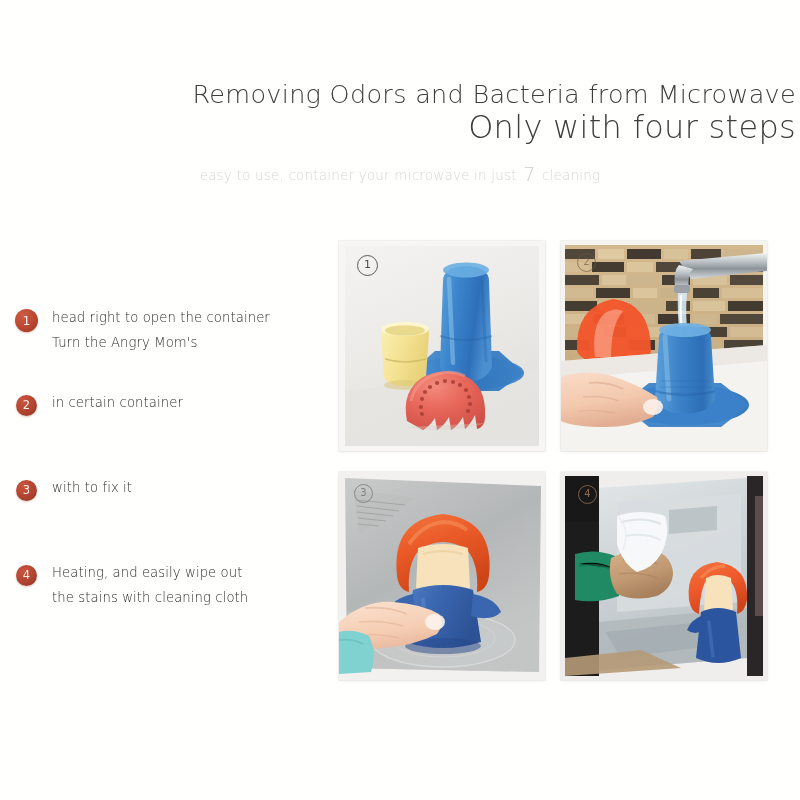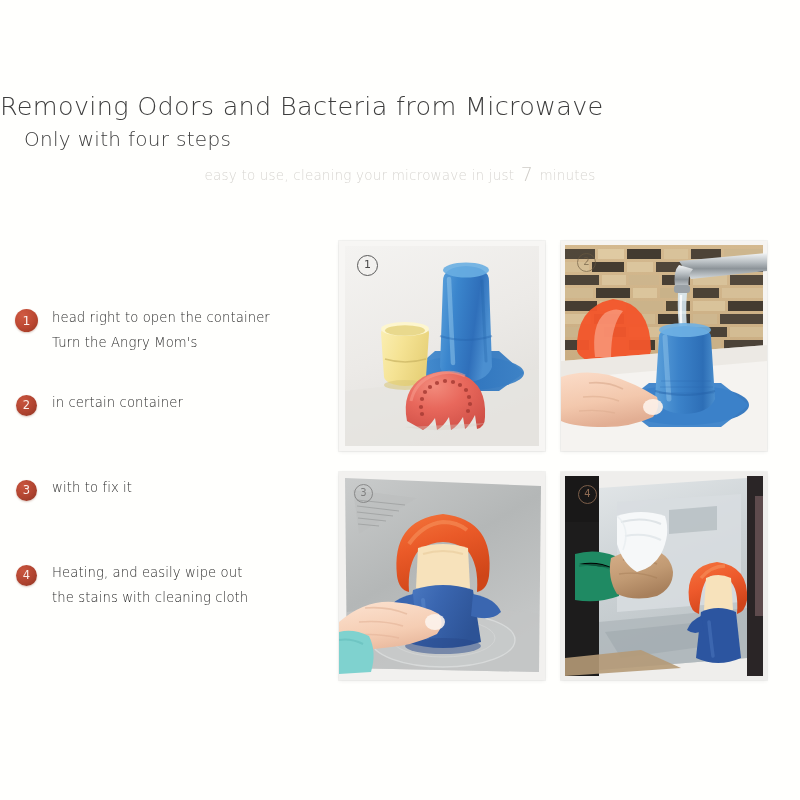--- a/index.html
+++ b/index.html
@@ -14,35 +14,35 @@
     font-family: "Liberation Sans", sans-serif;
     overflow: hidden;
     position: relative;
     color: #3a3a3a;
   }
 
   
   #header {
     position: absolute;
     left: 0;
-    top: 90px;
+    top: 78px;
     width: 796px;
-    text-align: left;
+    text-align: right;
   }
   .title-line {
     font-family: "DejaVu Sans", sans-serif;
     font-weight: 300;
     font-size: 25.5px;
     letter-spacing: 0.3px;
     color: #3d3d3d;
     line-height: 33px;
     white-space: nowrap;
   }
   .title-line.second {
-    font-size: 20px;
+    font-size: 32px;
     padding-left: 24px;
   }
   #subtitle {
     position: absolute;
     left: 0;
     top: 163px;
     width: 800px;
     text-align: center;
     font-family: "DejaVu Sans", sans-serif;
     font-size: 13.5px;
@@ -178,23 +178,23 @@
 </style>
 </head>
 <body>
 
 <div id="header">
   <div class="title-line">Removing Odors and Bacteria from Microwave</div>
   <div class="title-line second">Only with four steps</div>
 </div>
 
 <div id="subtitle">
-  <span>easy to use, cleaning your microwave in just</span>
+  <span>easy to use, container your microwave in just</span>
   <span class="big-num">7</span>
-  <span>minutes</span>
+  <span>cleaning</span>
 </div>
 
 <div id="steps">
 
   <div class="step first">
     <div class="step-badge">1</div>
     <div class="step-text">
       <div>head right to open the container</div>
       <div>Turn the Angry Mom's</div>
     </div>

